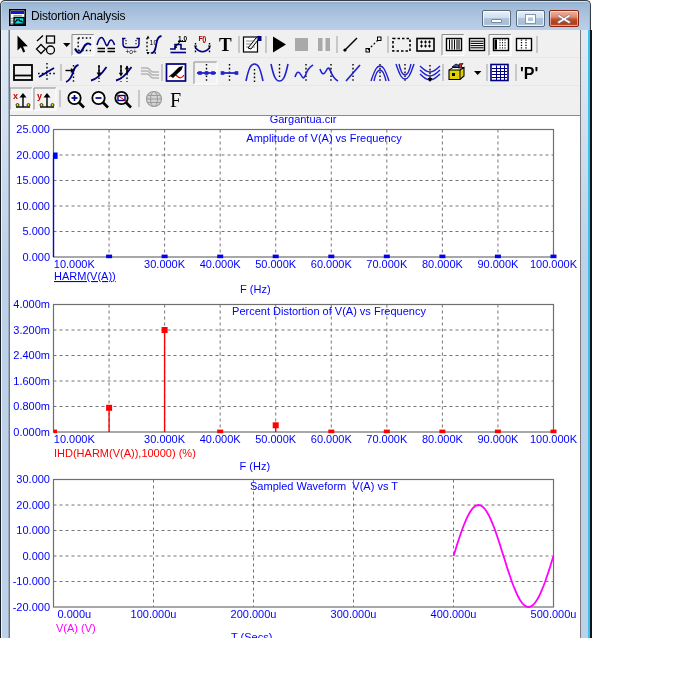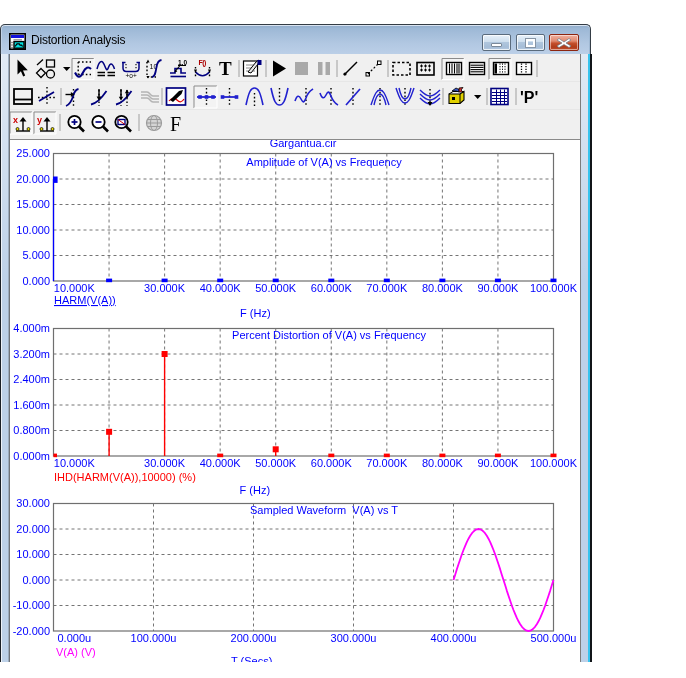--- a/index.html
+++ b/index.html
@@ -1,15 +1,15 @@
 <!DOCTYPE html>
 <html><head><meta charset="utf-8"><style>
 * { margin:0; padding:0; box-sizing:border-box; }
 html,body { width:686px; height:678px; background:#ffffff; font-family:"Liberation Sans", sans-serif; }
-#stage { position:relative; width:686px; height:638px; overflow:hidden; background:#ffffff;margin-top:24px; }
+#stage { position:relative; width:686px; height:638px; overflow:hidden; background:#ffffff; }
 .abs { position:absolute; }
 </style></head><body>
 <div id="stage">
 <div class="abs" style="left:0;top:0;width:591px;height:30px;
  background:linear-gradient(to bottom,#8fa9c8 0%,#9db8d6 12%,#a6bfdb 35%,#b2c8e2 65%,#bbcfe7 100%);
  border:1px solid #343c45;border-bottom:none;border-radius:5px 5px 0 0;
  box-shadow: inset 0 1px 0 #d9e4f1, inset 1px 0 0 #c2d3e7, inset -1px 0 0 #9fb8d3;"></div>
 <svg class="abs" style="left:9px;top:9px" width="17" height="17" viewBox="0 0 17 17">
 <rect x="0.8" y="0.8" width="15.4" height="15.4" fill="#ffffff" stroke="#000000" stroke-width="1.6"></rect>
 <rect x="2" y="2" width="13" height="3" fill="#1212dd"></rect>

